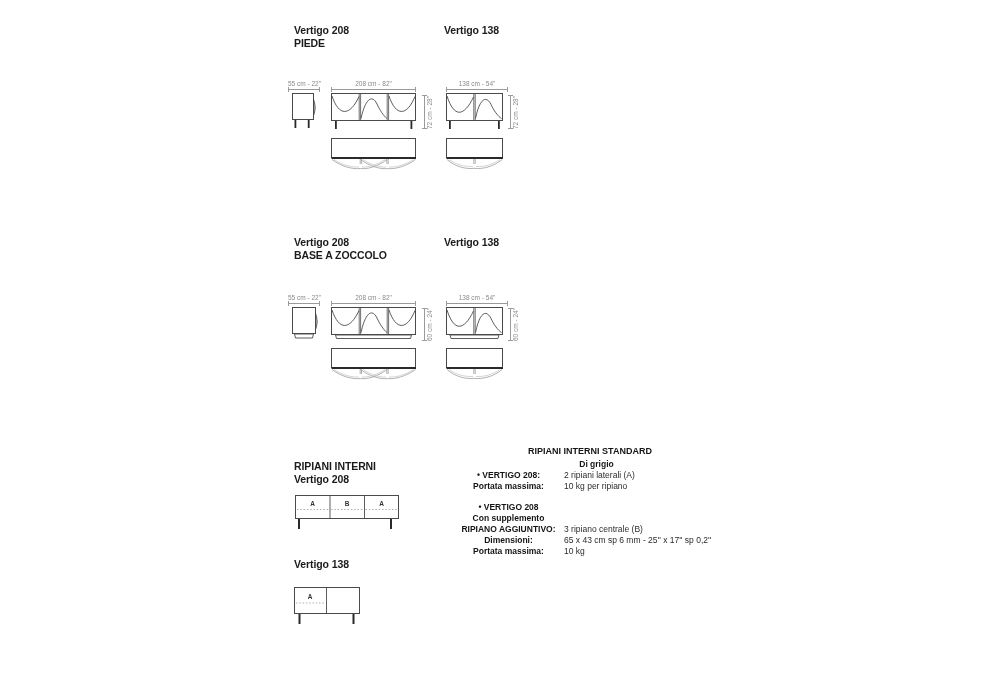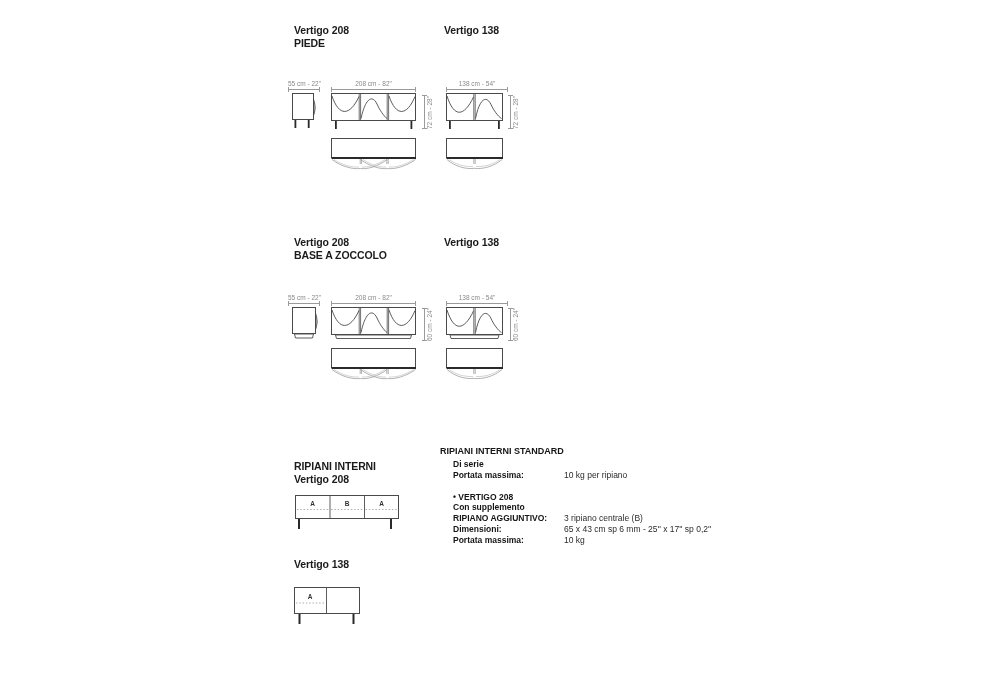--- a/index.html
+++ b/index.html
@@ -16,21 +16,21 @@
   .dim-h .dim-line::after{right:0;}
   
   .dim-v{position:absolute;width:14px;}
   .dim-v .vline{position:absolute;left:0;top:0;width:1px;height:100%;background:#9a9a9a;}
   .dim-v .vline::before,.dim-v .vline::after{content:"";position:absolute;left:-2px;width:5px;height:1px;background:#9a9a9a;}
   .dim-v .vline::before{top:0;}
   .dim-v .vline::after{bottom:0;}
   .dim-v .dim-text-v{position:absolute;left:2px;top:0;height:100%;display:flex;align-items:center;
       writing-mode:vertical-rl;transform:rotate(180deg);font-size:6.5px;color:#8a8a8a;white-space:nowrap;}
   
-  .specs{position:absolute;width:300px;font-size:8.5px;color:#222;}
+  .specs{position:absolute;width:300px;font-size:8.5px;color:#222;text-align:center;}
   .specs-heading{font-weight:bold;font-size:9px;color:#151515;line-height:11px;}
   .specs-block{margin-left:13px;margin-top:2px;}
   .specs-sub{font-weight:bold;line-height:10.8px;color:#151515;}
   .spec-row{display:flex;line-height:10.8px;}
   .spec-label{font-weight:bold;color:#151515;width:111px;flex:0 0 111px;white-space:nowrap;}
   .spec-value{color:#2b2b2b;white-space:nowrap;}
   .gap{height:11px;}
   svg{display:block;}
   svg text{font-family:"Liberation Sans",sans-serif;}
 </style>
@@ -238,21 +238,25 @@
     <line x1="2" y1="16" x2="31.5" y2="16" stroke="#9a9a9a" stroke-width="0.8" stroke-dasharray="1.5 1.8"></line>
     <text x="16" y="12" text-anchor="middle" font-size="6.5" font-weight="bold" fill="#333">A</text>
     <rect x="4.5" y="27" width="2" height="10" fill="#2a2a2a"></rect>
     <rect x="58.5" y="27" width="2" height="10" fill="#2a2a2a"></rect>
   </svg>
 
   <div class="specs" style="left:440px;top:446px">
     <div class="specs-heading">RIPIANI INTERNI STANDARD</div>
 
     <div class="specs-block">
-      <div class="specs-sub">Di serie</div>
+      <div class="specs-sub">Di grigio</div>
+      <div class="spec-row">
+        <span class="spec-label">• VERTIGO 208:</span>
+        <span class="spec-value">2 ripiani laterali (A)</span>
+      </div>
       <div class="spec-row">
         <span class="spec-label">Portata massima:</span>
         <span class="spec-value">10 kg per ripiano</span>
       </div>
 
       <div class="gap"></div>
 
       <div class="spec-row">
         <span class="spec-label">• VERTIGO 208</span>
         <span class="spec-value"></span>

